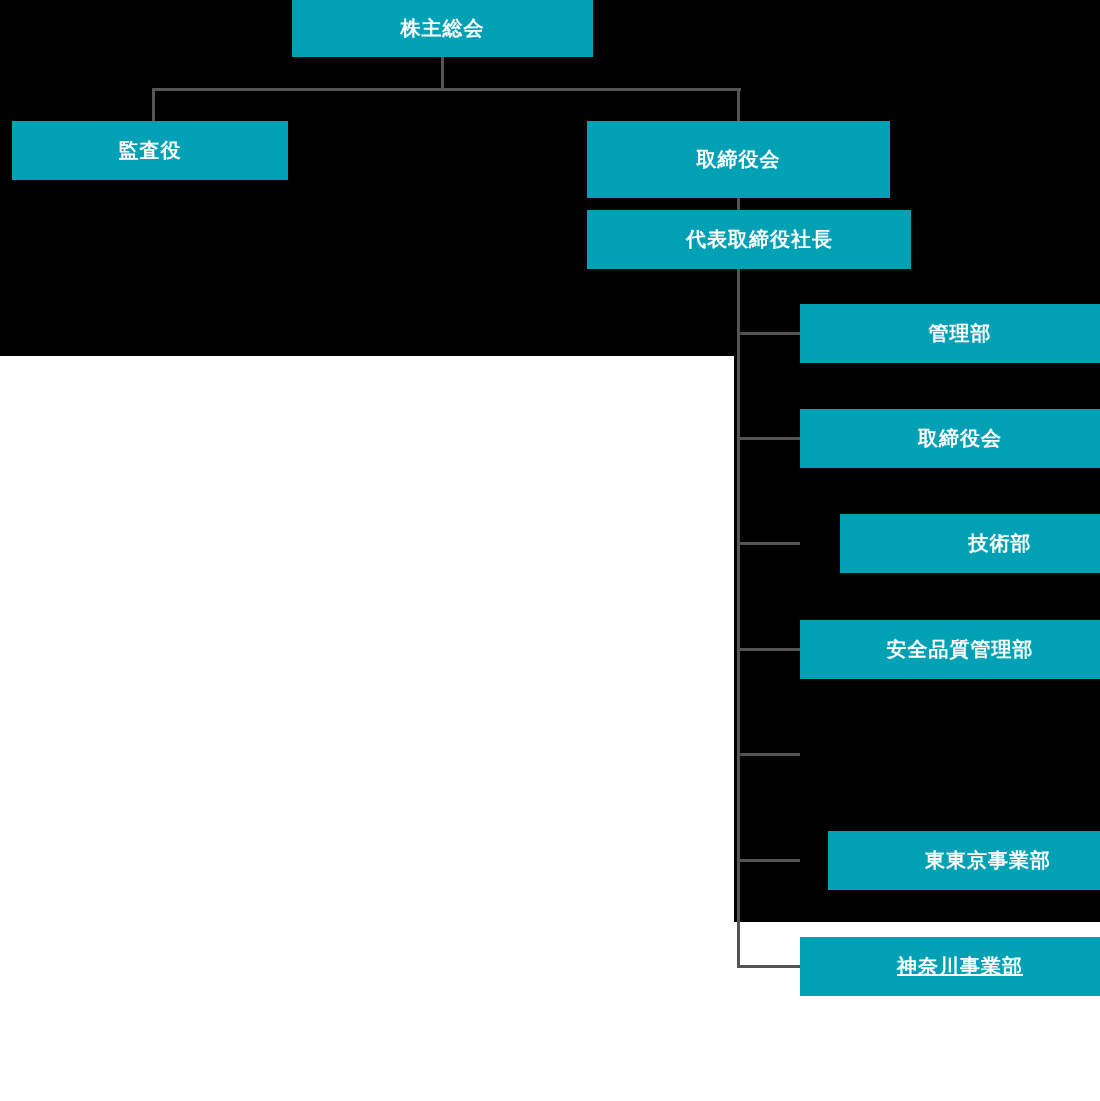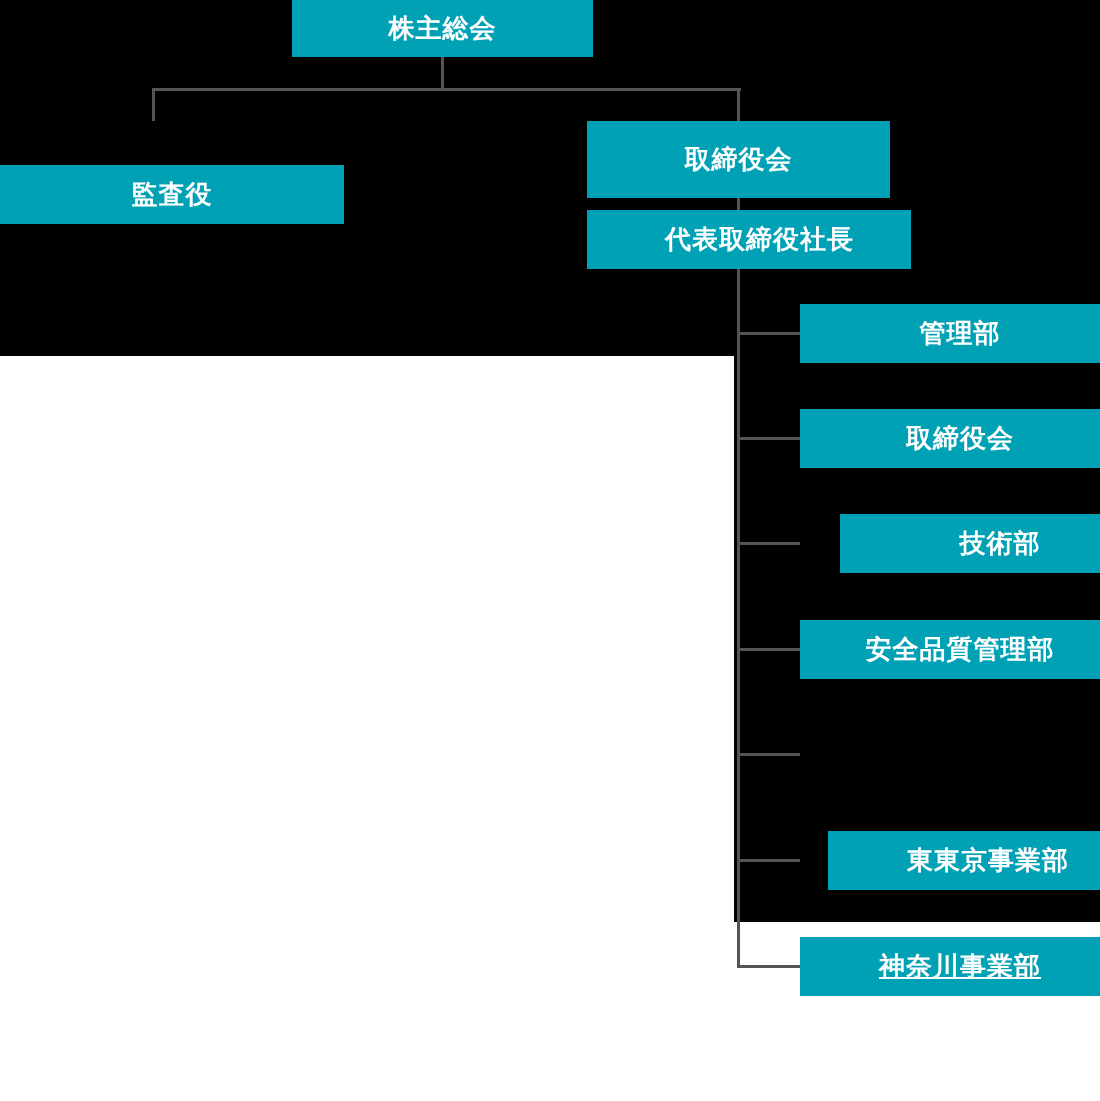--- a/index.html
+++ b/index.html
@@ -42,27 +42,27 @@
   #ln-stub-7 { top: 965px; }
 
   
   .node {
     position: absolute;
     background: var(--node-fill, #00A0B5);
     color: var(--node-text, #ffffff);
     display: flex;
     align-items: center;
     justify-content: center;
-    font-size: 26px;
+    font-size: 20px;
     font-weight: bold;
     letter-spacing: 1px;
     white-space: nowrap;
   }
   #nd-root      { left: 292px; top: 0;     width: 301px; height: 57px; }
-  #nd-auditor   { left: 0;     top: 121px; width: 344px; height: 59px; margin-top: 44px; }
+  #nd-auditor   { left: 12px;     top: 121px; width: 276px; height: 59px; }
   #nd-board     { left: 587px; top: 121px; width: 303px; height: 77px; }
   #nd-president { left: 587px; top: 210px; width: 303px; height: 59px; padding-left: 21px; }
   .dept         { left: 800px; width: 320px; height: 59px; }
   #nd-dept-1 { top: 304px; }
   #nd-dept-2 { top: 409px; }
   #nd-dept-3 { top: 514px; margin-left: 40px; }
   #nd-dept-4 { top: 620px; }
   #nd-dept-5 { top: 725px; }
   #nd-dept-6 { top: 831px; margin-left: 28px; }
   #nd-dept-7 { top: 937px; text-decoration: underline; }

